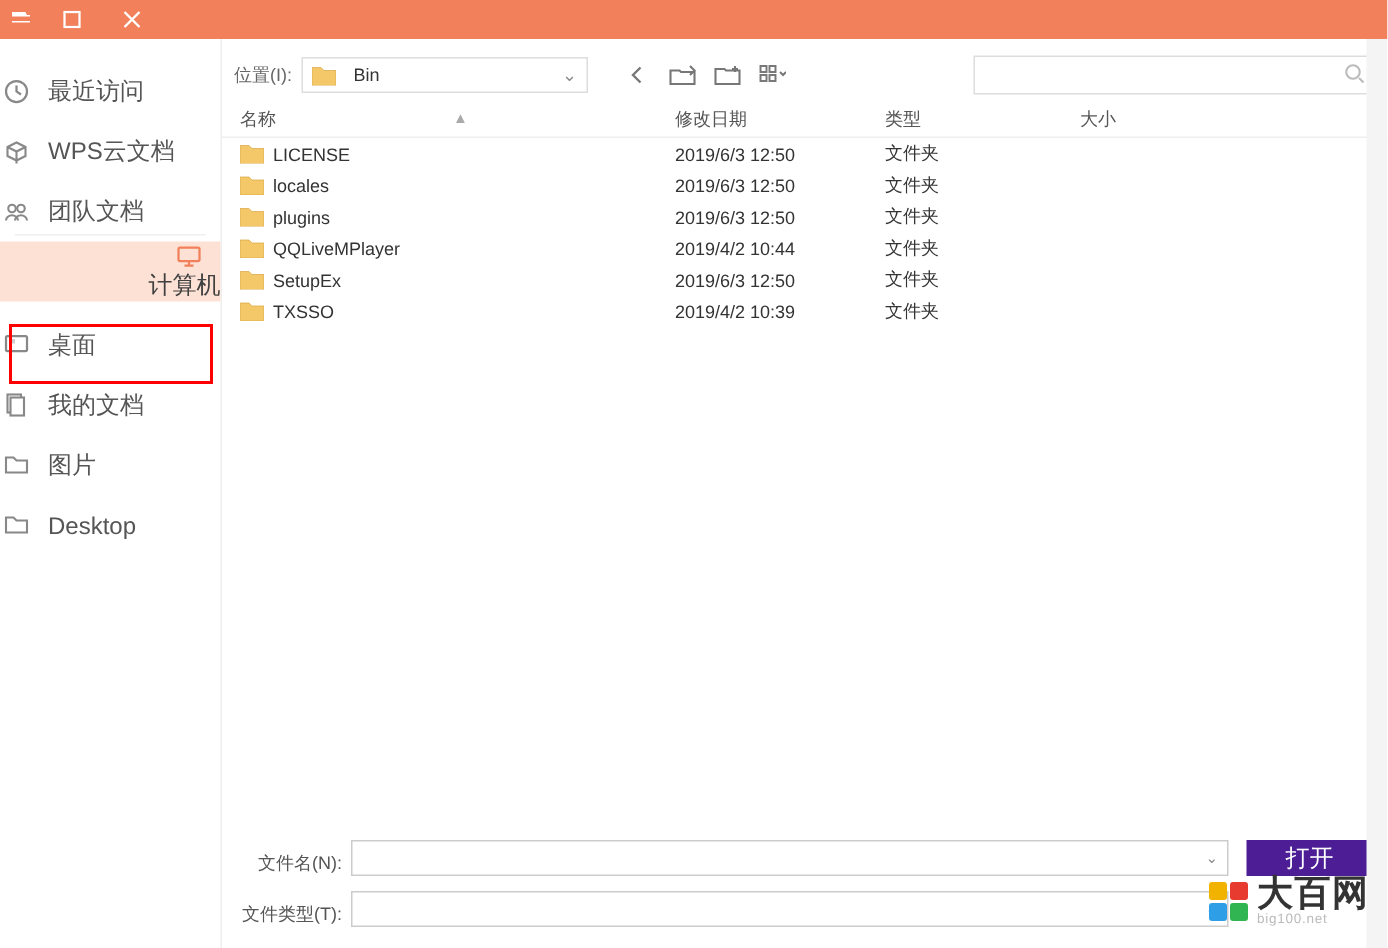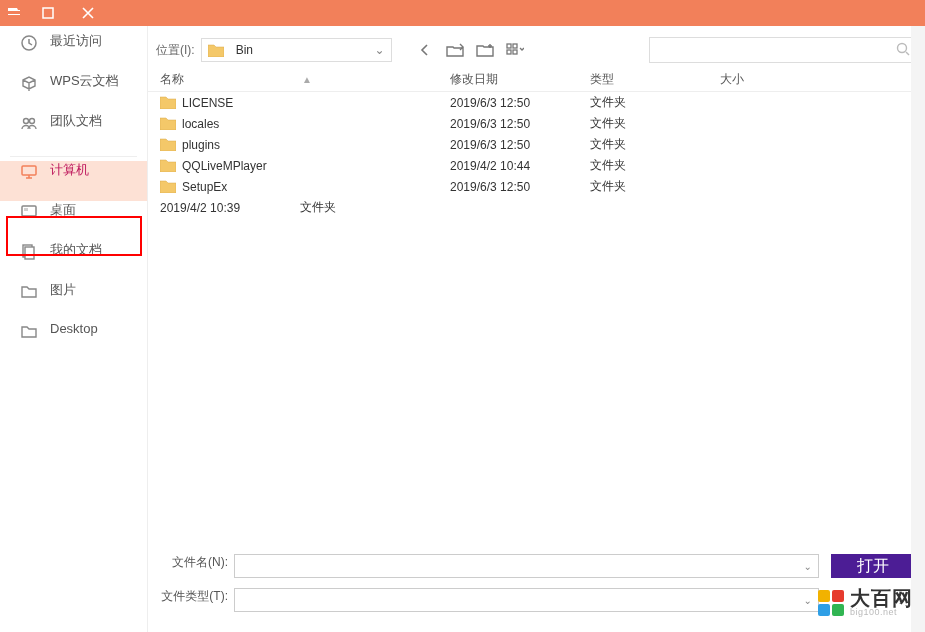--- a/index.html
+++ b/index.html
@@ -7,23 +7,23 @@
 
     
     .titlebar { height: 26px; background: #f2805a; display: flex; align-items: center; color: #fff; font-size: 12px; padding: 0 6px; }
     .titlebar .logo { width: 16px; height: 16px; margin-right: 6px; display: flex; align-items: center; justify-content: center; }
     .titlebar .title { flex: 1; }
     .titlebar .btn { width: 40px; height: 26px; display: flex; align-items: center; justify-content: center; cursor: pointer; }
 
     
     .main { display: flex; height: 606px; }
     .sidebar { width: 148px; border-right: 1px solid #eee; padding-top: 6px; position: relative; }
-    .side-item { height: 40px; display: flex; align-items: flex-start; padding-left: 18px; color: #555; cursor: pointer; font-size: 13px; }
+    .side-item { height: 40px; display: flex; align-items: flex-end; color: #555; cursor: pointer; font-size: 16px; }
     .side-item .icon { width: 22px; height: 22px; margin-right: 10px; display: flex; align-items: center; justify-content: center; color: #888; }
-    .side-item.sel { background: #fde1d5; color: #be185d; }
+    .side-item.sel { background: #fde1d5; color: #404040; flex-direction: column; }
     .side-item.sel .icon { color: #f2805a; }
     .side-hr { height: 1px; background: #eee; margin: 4px 10px; }
     .sidebar-highlight { position:absolute; top: 190px; left: 6px; width: 136px; height: 40px; border: 2px solid #ff0000; pointer-events: none; }
 
     .content { flex: 1; display: flex; flex-direction: column; }
 
     
     .toolbar { height: 36px; display: flex; align-items: center; padding: 0 8px; gap: 4px; margin-top: 6px;}
     .loc-label { color:#666; margin-right: 2px; }
     .loc-combo { width: 191px; height: 24px; border: 1px solid #ddd; display: flex; align-items: center; padding: 0 6px; gap: 6px; font-size: 12px; color:#333; position:relative;}
@@ -39,36 +39,36 @@
     .sort-chev{ margin-left:118px; color:#aaa; font-size:10px;}
     .col-date { width: 140px; }
     .col-type { width: 130px; }
     .col-size { flex:1; }
     .rows { flex:1; overflow:auto; }
     .row { display:flex; height: 21px; align-items:center; padding-left: 12px; font-size:12px; color:#333; cursor:pointer;}
     .folder-ic { width:16px; height:13px; margin-right:6px; }
 
     
     .bottom { padding: 8px 10px 10px 8px; }
-    .brow { display:flex; align-items:flex-start; height: 30px; margin-bottom: 4px; }
+    .brow { display:flex; align-items:flex-end; height: 30px; margin-bottom: 4px; }
     .blabel { width: 78px; text-align:right; color:#555; padding-right:6px; font-size:12px;}
     .bcombo { flex:1; height:24px; border:1px solid #ccc; display:flex; align-items:center; padding:0 6px; font-size:12px; color:#555; position:relative;}
     .bcombo .chev { margin-left:auto; color:#888; font-size:10px;}
     .openbtn { width: 84px; height:24px; background:#4c1d95; color:#fff; display:flex; align-items:center; justify-content:center; margin-left:12px; cursor:pointer; font-size:16px;}
 
     
     .watermark { position:absolute; right:12px; bottom:15px; display:flex; align-items:center; gap:6px; }
     .watermark .logo-blocks { position:relative; width:26px; height:26px; }
     .watermark .b { position:absolute; width:12px; height:12px; border-radius:2px; }
     .watermark .b1 { background:#f2b200; top:0; left:0; }
     .watermark .b2 { background:#e63b2e; top:0; right:0; }
     .watermark .b3 { background:#2e9fe6; bottom:0; left:0; }
     .watermark .b4 { background:#31b552; bottom:0; right:0; }
     .watermark .txt { line-height:1; }
-    .watermark .zh { font-size:20px; font-weight:700; color:#333; letter-spacing:1px;}
+    .watermark .zh { font-size:24px; font-weight:700; color:#333; letter-spacing:1px;}
     .watermark .en { font-size:9px; color:#bbb; letter-spacing:0.5px;}
 
     .vscroll { position:absolute; top:26px; right:0; width:14px; bottom:0; background:#f4f4f4; }
   </style>
 </head>
 <body>
 
 <div class="titlebar">
   <span class="logo">
     <svg width="16" height="16" viewBox="0 0 16 16">
@@ -270,20 +270,26 @@
             <svg class="folder-ic" viewBox="0 0 16 13">
               <path d="M0 1h6l2 2h8v10H0z" fill="#f4c869" stroke="#d9a94a" stroke-width="0.5"></path>
             </svg>
             <span>SetupEx</span>
           </div>
           <div class="col-date">2019/6/3 12:50</div>
           <div class="col-type">文件夹</div>
           <div class="col-size"></div>
         </div>
         <div class="row">
+          <div class="col-name">
+            <svg class="folder-ic" viewBox="0 0 16 13">
+              <path d="M0 1h6l2 2h8v10H0z" fill="#f4c869" stroke="#d9a94a" stroke-width="0.5"></path>
+            </svg>
+            <span>TXSSO</span>
+          </div>
           <div class="col-date">2019/4/2 10:39</div>
           <div class="col-type">文件夹</div>
           <div class="col-size"></div>
         </div>
       </div>
 
     <div class="bottom">
       <div class="brow">
         <span class="blabel">文件名(N):</span>
         <div class="bcombo">

